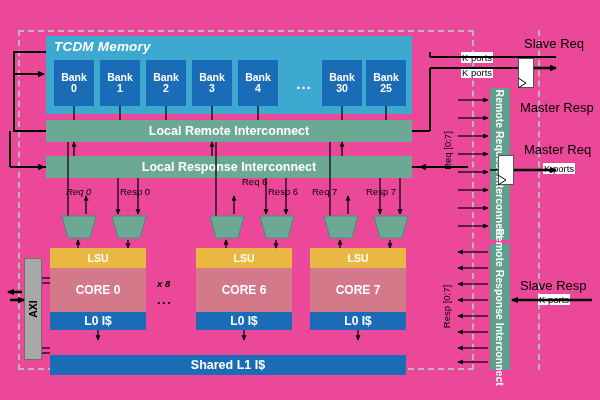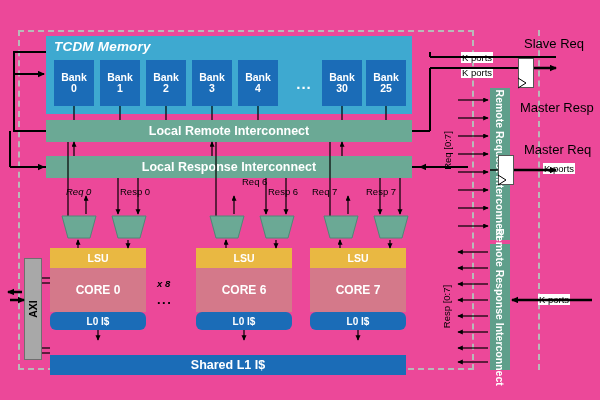--- a/index.html
+++ b/index.html
@@ -19,21 +19,21 @@
   .bankdots{color:#ffffff;font-weight:bold;font-size:15px;letter-spacing:1px;}
 
   
   .ic{background:#6ba995;color:#ffffff;font-weight:bold;font-size:12.5px;}
   .ic-v{background:#5f9f8b;color:#ffffff;font-weight:bold;font-size:10.5px;}
   .ic-v span{display:block;transform:rotate(90deg);white-space:nowrap;}
 
   
   .lsu{background:#e9b842;color:#ffffff;font-weight:bold;font-size:10.5px;}
   .core{background:#d4798a;color:#ffffff;font-weight:bold;font-size:12px;}
-  .l0{background:#1b6cb7;color:#ffffff;font-weight:bold;font-size:10px;border-radius:6px;}
+  .l0{background:#1b6cb7;color:#ffffff;font-weight:bold;font-size:12px;}
   .l1{background:#1b6cb7;color:#ffffff;font-weight:bold;font-size:12.5px;}
 
   
   .axi{background:#a8a8a8;border:1px solid #6f6f6f;}
   .axi span{display:block;transform:rotate(-90deg);white-space:nowrap;
             font-weight:bold;font-size:10.5px;color:#000;}
 
   
   .lbl{color:#000000;font-size:9.5px;font-weight:normal;white-space:nowrap;}
   .lbl-b{color:#000000;font-size:13px;font-weight:normal;white-space:nowrap;}
@@ -131,20 +131,21 @@
   <div class="abs rot ctr" style="left:440px;top:112px;width:14px;height:76px;">
     <span>Req [0:7]</span>
   </div>
   <div class="abs rot ctr" style="left:440px;top:266px;width:14px;height:80px;">
     <span>Resp [0:7]</span>
   </div>
 
   <div class="abs lbl-b" style="left:524px;top:36px;">Slave Req</div>
   <div class="abs lbl-b" style="left:520px;top:100px;">Master Resp</div>
   <div class="abs lbl-b" style="left:524px;top:142px;">Master Req</div>
+  <div class="abs lbl-b" style="left:520px;top:278px;">Slave Resp</div>
 
   <div class="abs lbl" style="left:461px;top:52px;background:#fff;padding:0 1px;">K ports</div>
   <div class="abs lbl" style="left:461px;top:67px;background:#fff;padding:0 1px;">K ports</div>
   <div class="abs lbl" style="left:543px;top:163px;background:#fff;padding:0 1px;">K ports</div>
   <div class="abs lbl" style="left:538px;top:294px;background:#fff;padding:0 1px;">K ports</div>
 
   <div class="abs reg" style="left:518px;top:58px;width:16px;height:30px;"></div>
   <div class="abs reg" style="left:498px;top:155px;width:16px;height:30px;"></div>
 
   <svg class="ov" viewBox="0 0 600 400">

